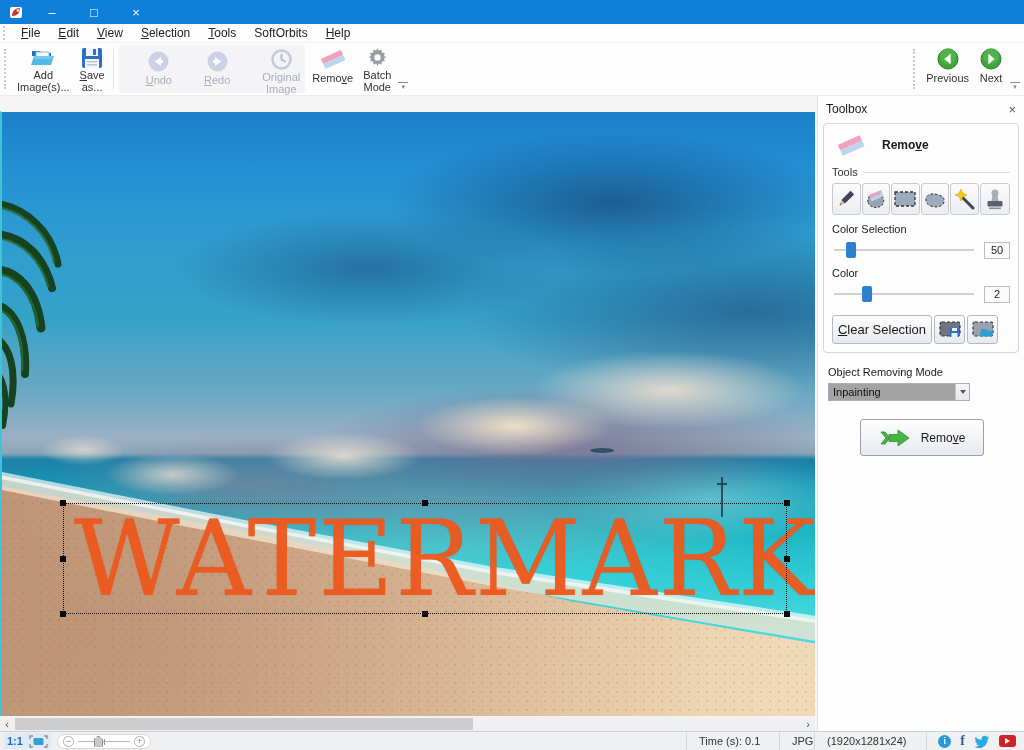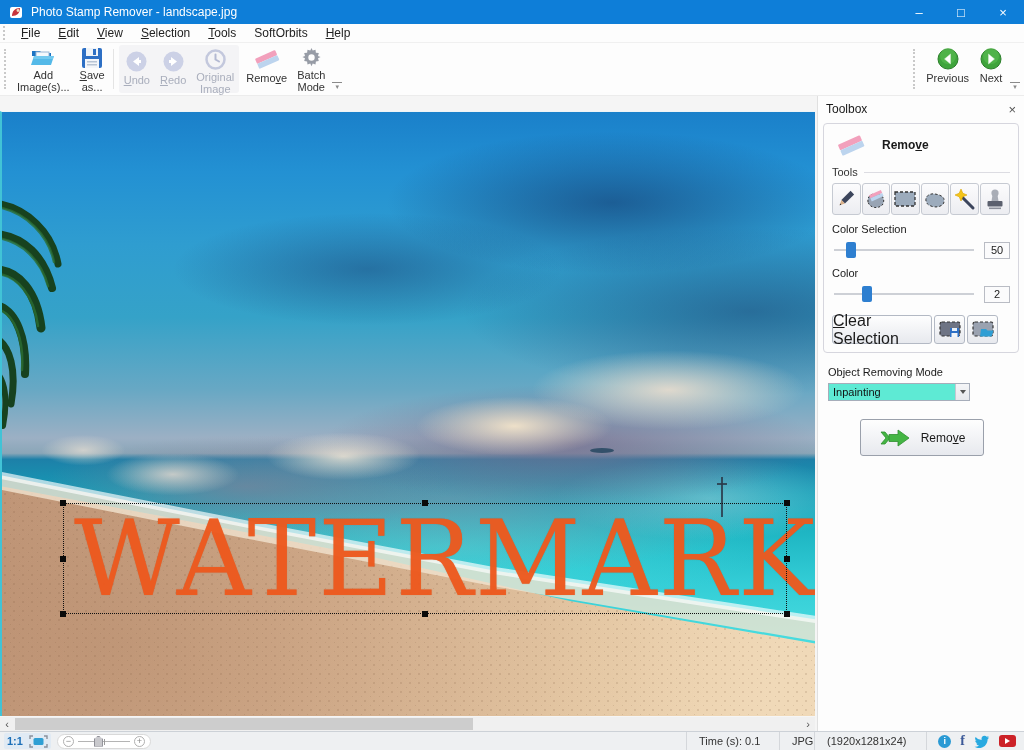--- a/index.html
+++ b/index.html
@@ -15,21 +15,21 @@
   
   .menubar { height:19px; background:#fdfdfd; display:flex; align-items:center; font-size:12px; color:#222; border-bottom:1px solid #f0f0f0; }
   .grip { width:5px; height:80%; border-left:2px dotted #c9c9c9; margin:0 4px 0 3px; }
   .menu-item { padding:1px 9px; cursor:default; }
 
   
   .toolbar { height:53px; background:#fdfdfd; border-bottom:1px solid #ececec; display:flex; align-items:stretch; position:relative; }
   .tb-grip { width:6px; border-left:2px dotted #c9c9c9; margin:6px 2px 6px 4px; }
   .tb-btn { display:flex; flex-direction:column; align-items:center; justify-content:flex-start; padding:3px 5px 2px; font-size:11px; color:#333; line-height:12px; text-align:center; cursor:default; }
   .tb-btn .ticon { height:26px; display:flex; align-items:center; justify-content:center; }
-  .tb-btn.disabled { color:#a9aebc; }
+  .tb-btn.disabled { color:#a9aebc;margin-left:22px; }
   .tb-sep { width:1px; background:#e4e4e4; margin:6px 3px; }
   .tb-group { display:flex; background:#f4f4f6; border-radius:3px; margin:2px 2px; }
   .tb-overflow { align-self:flex-end; margin:0 0 6px 2px; width:10px; }
   .tb-overflow .bar { height:1px; background:#8a8a8a; margin-bottom:1px; }
   .tb-overflow .chev { font-size:7px; color:#8a8a8a; line-height:5px; text-align:center; }
   .tb-right { position:absolute; right:4px; top:0; bottom:0; display:flex; }
 
   
   .main { display:flex; height:635px; }
   .canvas { width:817px; position:relative; background:#f5f5f5; overflow:hidden; }
@@ -99,27 +99,27 @@
   .tool-btn { width:29px; height:32px; border:1px solid #c6cad2; border-radius:3px; background:linear-gradient(#fcfcfd,#ecedf1);
     display:flex; align-items:center; justify-content:center; margin-right:1px; cursor:default; }
   .tool-btn.last { margin-left:auto; margin-right:0; width:31px; }
   .param-label { margin-top:8px; }
   .slider-row { display:flex; align-items:center; margin-top:6px; height:18px; }
   .slider { position:relative; flex:1; height:18px; margin-right:8px; }
   .slider .track { position:absolute; left:2px; right:2px; top:8px; height:2px; background:#cdd0d6; }
   .slider .thumb { position:absolute; top:1px; width:10px; height:16px; background:#2e7fd0; border-radius:2px; }
   .value-box { width:26px; height:17px; border:1px solid #b9bcc4; background:#fbfbfc; display:flex; align-items:center; justify-content:center; font-size:11px; color:#222; }
   .actions-row { display:flex; align-items:center; margin-top:12px; }
-  .btn { border:1px solid #b3b9c4; border-radius:3px; background:linear-gradient(#fefefe,#e7e9ee); font-size:16px; color:#1a1a1a;
+  .btn { border:1px solid #b3b9c4; border-radius:3px; background:linear-gradient(#fefefe,#e7e9ee); font-size:13px; color:#1a1a1a;
     display:flex; align-items:center; justify-content:center; cursor:default; }
   .clear-btn { width:100px; height:29px; }
   .sel-io { width:31px; height:29px; margin-left:2px; }
   .sel-io:first-of-type { margin-left:auto; }
   .mode-label { margin:13px 10px 0; }
-  .select { margin:5px 10px 0; width:142px; height:18px; border:1px solid #a6adba; background:#5eead4; display:flex; align-items:center; position:relative; }
+  .select { margin:5px 10px 0; width:142px; height:18px; border:1px solid #a6adba; background:#a3a3a3; display:flex; align-items:center; position:relative; }
   .select .val { flex:1; padding-left:4px; font-size:11px; color:#111; }
   .select .dd { width:14px; height:100%; border-left:1px solid #c3c8d2; background:linear-gradient(#f4f5f7,#e6e8ec); display:flex; align-items:center; justify-content:center; }
   .select .dd::after { content:""; border-left:3.5px solid transparent; border-right:3.5px solid transparent; border-top:4px solid #555; }
   .remove-big { margin:18px 0 0 42px; width:124px; height:37px; gap:10px; border-color:#9aa0ab; font-size:12px; }
 
   
   .statusbar { height:19px; background:#eef0f2; border-top:1px solid #ccd1d7; display:flex; align-items:center; font-size:11px; color:#333; position:relative; }
   .sb-zoombtns { display:flex; align-items:center; background:#e0eaf4; border-radius:2px; margin-left:4px; padding:0 3px; height:16px; gap:6px; }
   .sb-11 { color:#1c6fb8; font-weight:bold; font-size:11px; }
   .sb-zoomslider { display:flex; align-items:center; background:#fff; border:1px solid #d9d9d9; border-radius:8px; height:15px; margin-left:6px; padding:0 5px; gap:4px; }
@@ -141,21 +141,20 @@
 </style>
 </head>
 <body>
 
 <div class="titlebar">
   <svg class="app-icon" viewBox="0 0 14 14">
     <rect x="1" y="2" width="12" height="11" rx="2" fill="#fff"></rect>
     <path d="M3 11 C3 6 6 3 11 3 C11 8 8 11 3 11 Z" fill="#c6343c"></path>
     <circle cx="9" cy="5.5" r="1.4" fill="#f0e0c0"></circle>
   </svg>
-  <div class="title-text">Photo Stamp Remover - landscape.jpg</div>
   <div class="win-btn">–</div>
   <div class="win-btn">□</div>
   <div class="win-btn">×</div>
 </div>
 
 <div class="menubar">
   <div class="grip"></div>
   <div class="menu-item"><span></span><span class="accel">F</span><span>ile</span></div>
   <div class="menu-item"><span></span><span class="accel">E</span><span>dit</span></div>
   <div class="menu-item"><span></span><span class="accel">V</span><span>iew</span></div>

